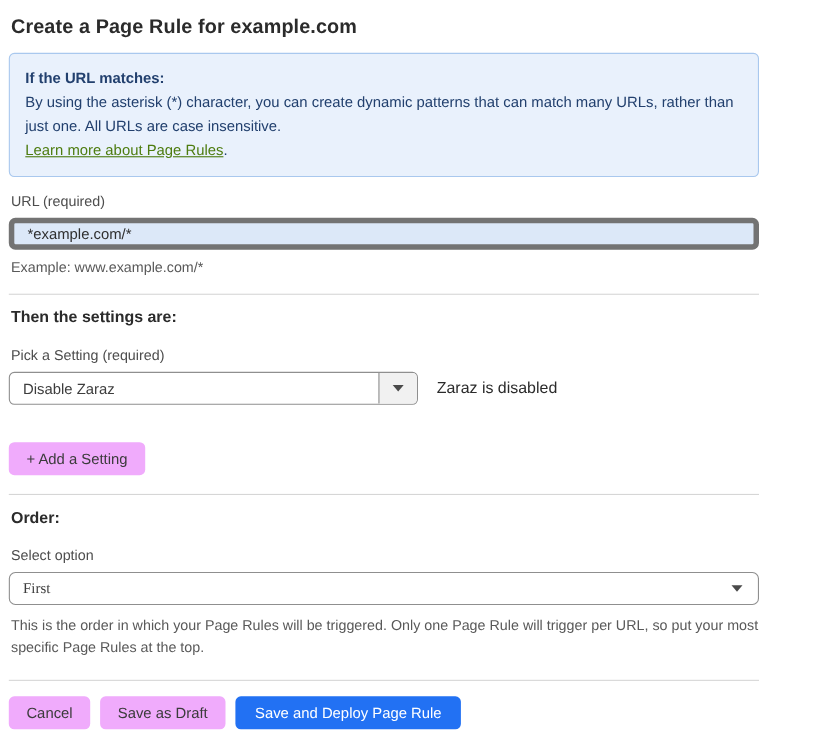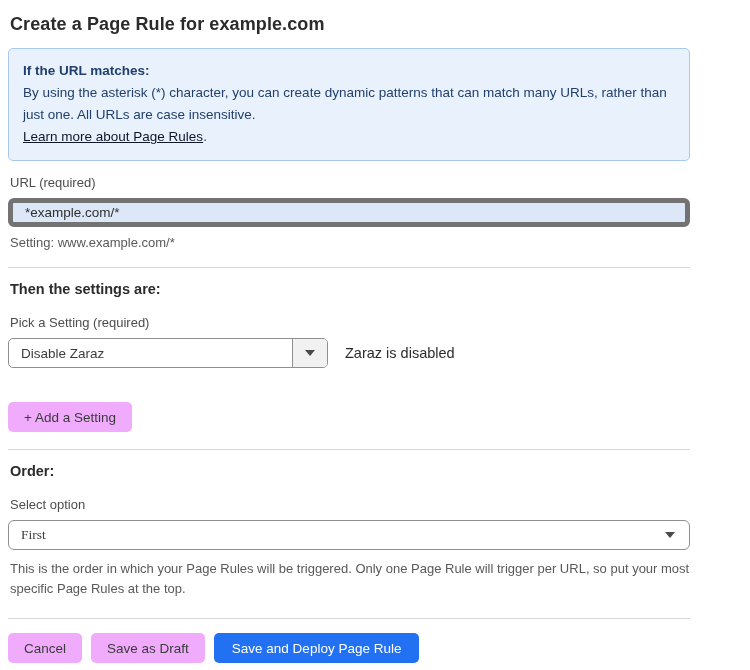--- a/index.html
+++ b/index.html
@@ -29,21 +29,21 @@
     background: #e9f1fc;
     border: 1px solid #a9c8ee;
     border-radius: 5px;
     padding: 11px 14px 12px 14px;
     font-size: 13.5px;
     line-height: 22px;
     color: #22406e;
   }
   .info-box .info-heading { font-weight: 700; }
   .info-box a.info-link {
-    color: #0f172a;
+    color: #4d7c0f;
     text-decoration: underline;
     cursor: pointer;
   }
   .info-box .info-link-suffix { color: #22406e; }
 
   .field-label {
     margin-top: 14px;
     margin-left: 2px;
     font-size: 13px;
     color: #4d4d4d;
@@ -85,21 +85,21 @@
     color: #2b2b2b;
   }
 
   
   .setting-row {
     margin-top: 8px;
     display: flex;
     align-items: center;
   }
   .split-select {
-    width: 320px;
+    width: 372px;
     height: 30px;
     border: 1px solid #8f8f8f;
     border-radius: 5px;
     background: #ffffff;
     display: flex;
     align-items: stretch;
     overflow: hidden;
     cursor: pointer;
   }
   .split-select .select-value {
@@ -188,21 +188,21 @@
     <h1 class="page-title">Create a Page Rule for example.com</h1>
 
     <div class="info-box">
       <div class="info-heading">If the URL matches:</div>
       <div class="info-body">By using the asterisk (*) character, you can create dynamic patterns that can match many URLs, rather than just one. All URLs are case insensitive.</div>
       <div><a class="info-link">Learn more about Page Rules</a><span class="info-link-suffix">.</span></div>
     </div>
 
     <div class="field-label">URL (required)</div>
     <input class="url-input" type="text" value="*example.com/*" style="">
-    <div class="helper-text">Setting: www.example.com/*</div>
+    <div class="helper-text">Example: www.example.com/*</div>
 
     <hr class="divider">
 
     <div class="section-heading">Then the settings are:</div>
 
     <div class="field-label" style="margin-top: 18px;">Pick a Setting (required)</div>
 
     <div class="setting-row">
       <div class="split-select">
         <div class="select-value">Disable Zaraz</div>

